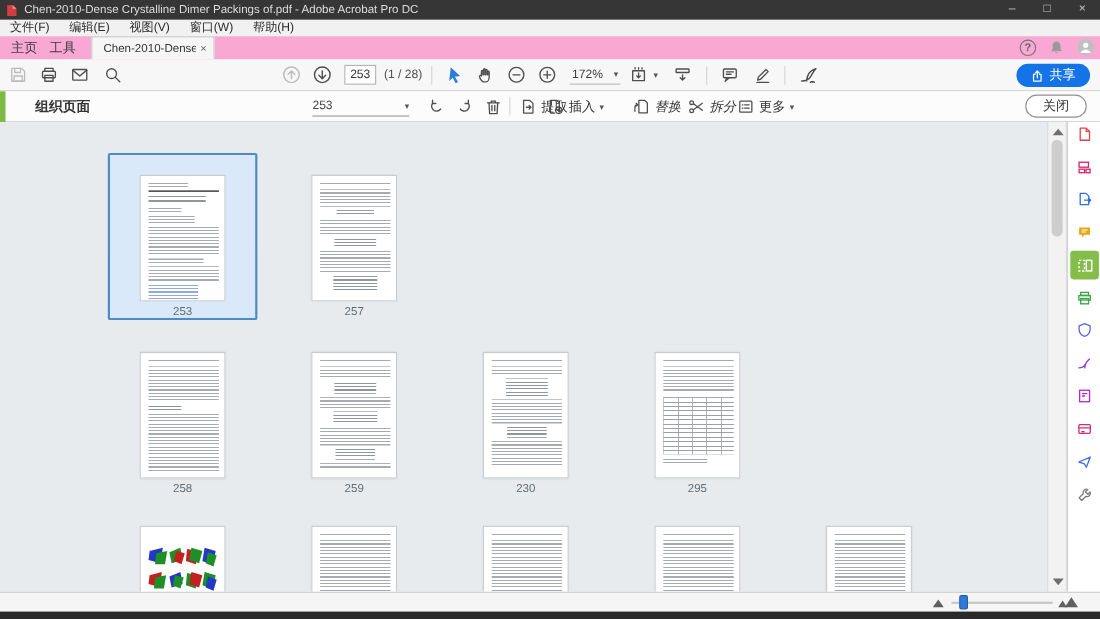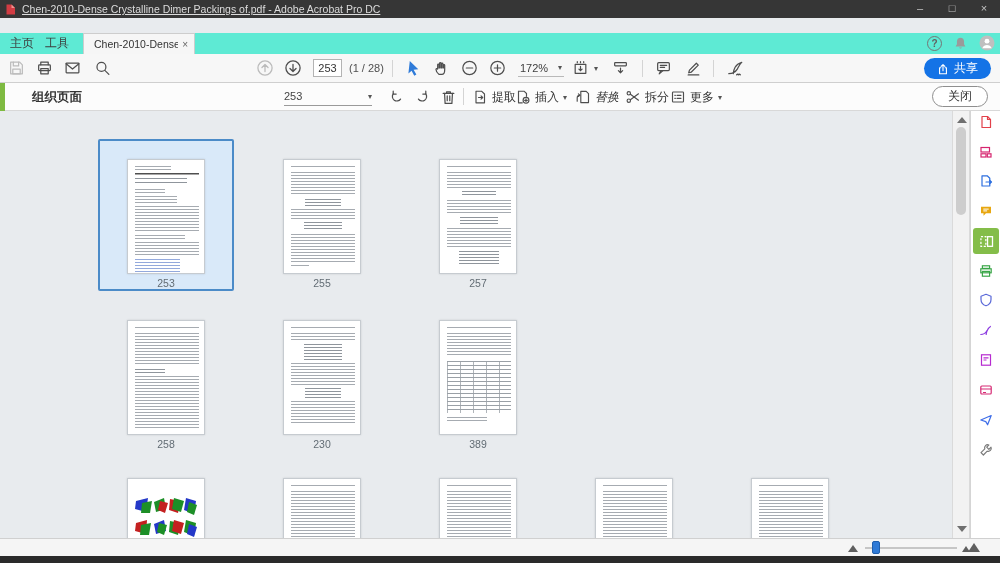--- a/index.html
+++ b/index.html
@@ -2,30 +2,30 @@
 <html><head>
 <meta charset="utf-8">
 <style>
   * { margin:0; padding:0; box-sizing:border-box; }
   html,body { width:1000px; height:563px; overflow:hidden; }
   body { font-family:"Liberation Sans",sans-serif; }
   #app { position:relative; width:1000px; height:563px; background:#e8ebee; overflow:hidden; }
 
   
   .titlebar { position:absolute; top:0; left:0; width:1000px; height:18px; background:#363636; display:flex; align-items:center; padding-left:5px; gap:6px; }
-  .titlebar .ttl { color:#dcdcdc; font-size:10.5px; white-space:nowrap;text-decoration:underline; }
+  .titlebar .ttl { color:#dcdcdc; font-size:10.5px; white-space:nowrap; }
   .winctl { position:absolute; right:0; top:0; height:18px; display:flex; }
   .winctl span { width:32px; height:18px; color:#c3c3c3; font-size:11px; line-height:17px; text-align:center; }
 
   
   .menubar { position:absolute; top:18px; left:0; width:1000px; height:15px; background:#f1f1f1; display:flex; align-items:center; }
   .menubar span { font-size:11px; color:#2b2b2b; padding:0 9px; line-height:15px; }
 
   
-  .tabbar { position:absolute; top:33px; left:0; width:1000px; height:21px; background:#5eead4; }
+  .tabbar { position:absolute; top:33px; left:0; width:1000px; height:21px; background:#f9a8d4; }
   .tab-simple { position:absolute; top:0; height:21px; line-height:21px; font-size:12px; color:#3d3d3d; }
   .tab-doc { position:absolute; left:83px; top:0; width:112px; height:21px; background:#f6f6f6; border:1px solid #cdcdcd; border-bottom:none; display:flex; align-items:center; padding:0 6px 0 10px; }
   .tab-doc .dlab { font-size:10.5px; color:#333; flex:1; white-space:nowrap; overflow:hidden; }
   .tab-doc .dx { font-size:10px; color:#666; margin-left:4px; }
   .tb-right { position:absolute; right:5px; top:2px; display:flex; align-items:center; gap:11px; }
   .helpq { width:15px; height:15px; border:1.2px solid #757575; border-radius:50%; color:#616161; font-size:10px; font-weight:bold; display:flex; align-items:center; justify-content:center; }
 
   
   .toolbar { position:absolute; top:54px; left:0; width:1000px; height:29px; background:#f7f7f7; border-bottom:1px solid #cfcfcf; }
   .tbtn { position:absolute; top:50%; transform:translateY(-50%); display:flex; align-items:center; }
@@ -187,20 +187,27 @@
         <path d="M6.5 0.5V4H10z" fill="#f0938f"></path>
       </svg>
     <span class="ttl">Chen-2010-Dense Crystalline Dimer Packings of.pdf - Adobe Acrobat Pro DC</span>
     <div class="winctl">
       <span>–</span>
       <span>□</span>
       <span>×</span>
     </div>
   </div>
 
+  <div class="menubar">
+    <span>文件(F)</span>
+    <span>编辑(E)</span>
+    <span>视图(V)</span>
+    <span>窗口(W)</span>
+    <span>帮助(H)</span>
+  </div>
 
   <div class="tabbar">
     <span class="tab-simple" style="left:10px;">主页</span>
     <span class="tab-simple" style="left:45px;">工具</span>
     <div class="tab-doc">
       <span class="dlab">Chen-2010-Dense ...</span>
       <span class="dx">×</span>
     </div>
     <div class="tb-right">
       <span class="helpq">?</span>
@@ -358,39 +365,39 @@
         </svg>
       </div>
     <div class="vdiv" style="left:463px; top:5px;"></div>
     <div class="obtn" style="left:472px;text-align:right;">
       <svg class="ic" width="16" height="16" viewBox="0 0 16 16">
           <path d="M4 2.2h5.5L12.5 5v8.8H4z"></path>
           <path d="M6.5 8.5h4M9 6.8l1.7 1.7L9 10.2"></path>
         </svg>
       <span>提取</span>
     </div>
-    <div class="obtn" style="left:515px;align-items:center;">
+    <div class="obtn" style="left:497px;align-items:center;">
       <svg class="ic" width="16" height="16" viewBox="0 0 16 16">
           <path d="M3.5 2.2h5.5l2.5 2.3v2.8"></path>
           <path d="M3.5 2.2v11.6h3.8"></path>
           <circle cx="11" cy="11.3" r="2.9"></circle>
           <path d="M11 9.9v2.8M9.6 11.3h2.8"></path>
         </svg>
       <span>插入</span>
       <span class="caret">▾</span>
     </div>
     <div class="obtn" style="left:575px;font-style:italic;">
       <svg class="ic" width="16" height="16" viewBox="0 0 16 16">
           <path d="M5.8 2.3h5.4l2.3 2.3v9H5.8z"></path>
           <path d="M2.2 12.2V8.8c0-1.6 1-2.6 2.6-2.6"></path>
           <path d="M3.4 4.9l1.4 1.3-1.4 1.3"></path>
         </svg>
       <span>替换</span>
     </div>
-    <div class="obtn" style="left:625px;">
+    <div class="obtn" style="left:625px;font-style:italic;">
       <svg class="ic" width="16" height="16" viewBox="0 0 16 16">
           <circle cx="3.8" cy="4.3" r="1.7"></circle>
           <circle cx="3.8" cy="11.7" r="1.7"></circle>
           <path d="M5.4 5.3l8.1 5.9M5.4 10.7l8.1-5.9"></path>
         </svg>
       <span>拆分</span>
     </div>
     <div class="obtn" style="left:670px;">
       <svg class="ic" width="16" height="16" viewBox="0 0 16 16">
           <rect x="2.5" y="3" width="11" height="10" rx="0.8"></rect>
@@ -404,40 +411,40 @@
       </div>
   </div>
 
   <div class="content">
     <div class="row row1">
       <div class="cell sel">
         <div class="pg p253"></div>
         <div class="plabel">253</div>
       </div>
       <div class="cell">
-        <div class="pg p255"></div>
-        <div class="plabel">255</div>
-      </div>
-      <div class="cell">
         <div class="pg p257"></div>
         <div class="plabel">257</div>
       </div>
     </div>
     <div class="row row2">
       <div class="cell">
         <div class="pg p258"></div>
         <div class="plabel">258</div>
       </div>
       <div class="cell">
+        <div class="pg p259"></div>
+        <div class="plabel">259</div>
+      </div>
+      <div class="cell">
         <div class="pg p260"></div>
         <div class="plabel">230</div>
       </div>
       <div class="cell">
         <div class="pg p262"></div>
-        <div class="plabel">389</div>
+        <div class="plabel">295</div>
       </div>
     </div>
     <div class="row row3">
       <div class="cell">
         <div class="pg pfig">
           <svg width="64" height="96" viewBox="0 0 64 96">
             <polygon points="2,8 14,5 12,19 1,16" fill="#2438c8"></polygon>
               <polygon points="8,10 18,8 16,20 7,20" fill="#1d8f27"></polygon>
             <polygon points="20,9 30,5 32,16 22,19" fill="#1d8f27"></polygon>
               <polygon points="26,8 34,10 31,20 24,17" fill="#c42020"></polygon>

